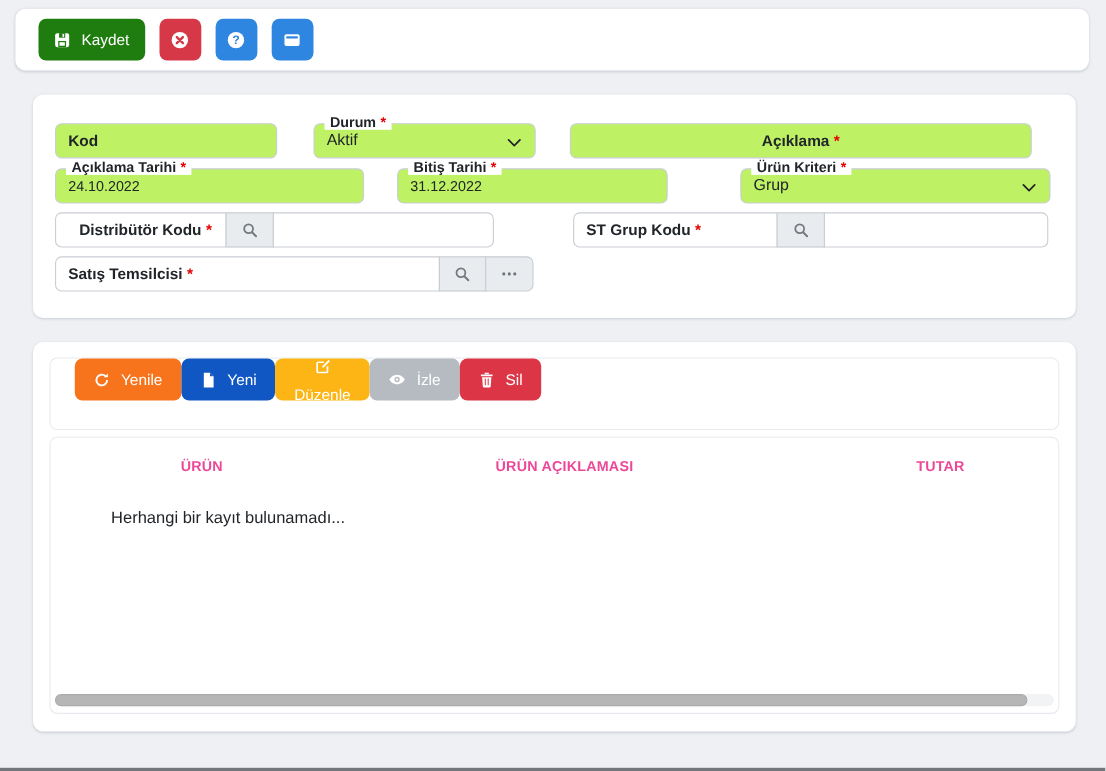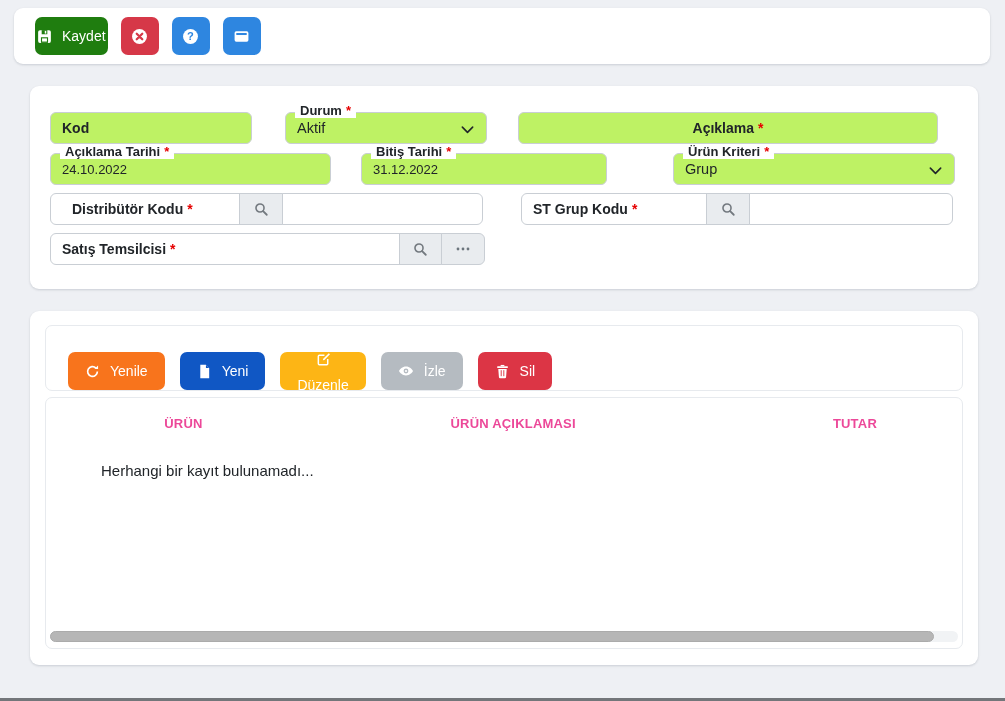--- a/index.html
+++ b/index.html
@@ -17,21 +17,21 @@
     border-radius:9px;
     box-shadow:0 1px 3px rgba(20,30,50,.10), 0 1px 2px rgba(20,30,50,.06);
   }
 
   
   #toolbar-card { left:14px; top:8px; width:976px; height:56px;
     display:flex; align-items:center; gap:13px; padding-left:21px; }
   .tbtn { height:38px; border:none; border-radius:7px; color:#fff;
     display:flex; align-items:center; justify-content:center;
     font-family:inherit; font-size:14px; cursor:pointer; }
-  .tbtn-save { background:#1f7d0f; padding:0 2px; gap:10px; }
+  .tbtn-save { background:#1f7d0f; padding:0 14px; gap:10px; }
   .tbtn-sq  { width:38px; }
   .bg-red   { background:#d63848; }
   .bg-blue  { background:#2e86e0; }
 
   
   #form-card { left:30px; top:86px; width:948px; height:203px; }
   .field { position:absolute; height:32px; background:#bef264;
     border:1px solid #c9ced4; border-radius:6px;
     display:flex; align-items:center; padding:0 11px;
     font-size:14.5px; color:#212529; }
@@ -53,21 +53,21 @@
   .seg-first { border-radius:6px 0 0 6px; }
   .seg-last  { border-radius:0 6px 6px 0; }
   .gbtn { background:#e9ecef; justify-content:center; padding:0;
     cursor:pointer; font-family:inherit; }
 
   
   #grid-card { left:30px; top:311px; width:948px; height:354px; }
   .inner-box { position:absolute; background:#fff;
     border:1px solid #e7eaee; border-radius:7px; }
   #action-bar { left:15px; top:14px; width:918px; height:66px;
-    display:flex; align-items:flex-end; gap:15px; padding-left:22px; }
+    display:flex; align-items:flex-start; padding-left:22px; }
   .abtn { height:38px; border:none; border-radius:7px; color:#fff;
     display:flex; align-items:center; gap:10px; padding:0 17px;
     font-family:inherit; font-size:14px; cursor:pointer; }
   .bg-orange { background:#f8741c; }
   .bg-blue2  { background:#1057c4; }
   .bg-amber  { background:#fdb515;flex-direction:column; }
   .bg-gray   { background:#b5bbc1; }
   .bg-red2   { background:#dc3545; }
 
   #table-box { left:15px; top:86px; width:918px; height:252px; overflow:hidden; }
@@ -177,21 +177,21 @@
     </span>
     <span>Grup</span>
     <span class="chev">
       <svg width="15" height="15" viewBox="0 0 16 16">
         <path d="M2.5 5.5 L8 11 L13.5 5.5" fill="none" stroke="#212529" stroke-width="1.7" stroke-linecap="round" stroke-linejoin="round"></path>
       </svg>
     </span>
   </div>
 
   <div class="group" style="left:20px; top:107px;">
-    <div class="seg seg-first" style="width:190px;padding-left:21px;">
+    <div class="seg seg-first" style="width:156px;padding-left:21px;">
       <span class="inner-label">
         <span>Distribütör Kodu</span>
           <span class="req">*</span>
       </span>
     </div>
     <button class="seg gbtn" style="width:44px;">
       <span style="display:flex;">
         <svg width="15" height="15" viewBox="0 0 16 16">
           <circle cx="6.4" cy="6.4" r="4.3" fill="none" stroke="#73797f" stroke-width="1.7"></circle>
           <line x1="9.7" y1="9.7" x2="13.6" y2="13.6" stroke="#73797f" stroke-width="1.9" stroke-linecap="round"></line>

